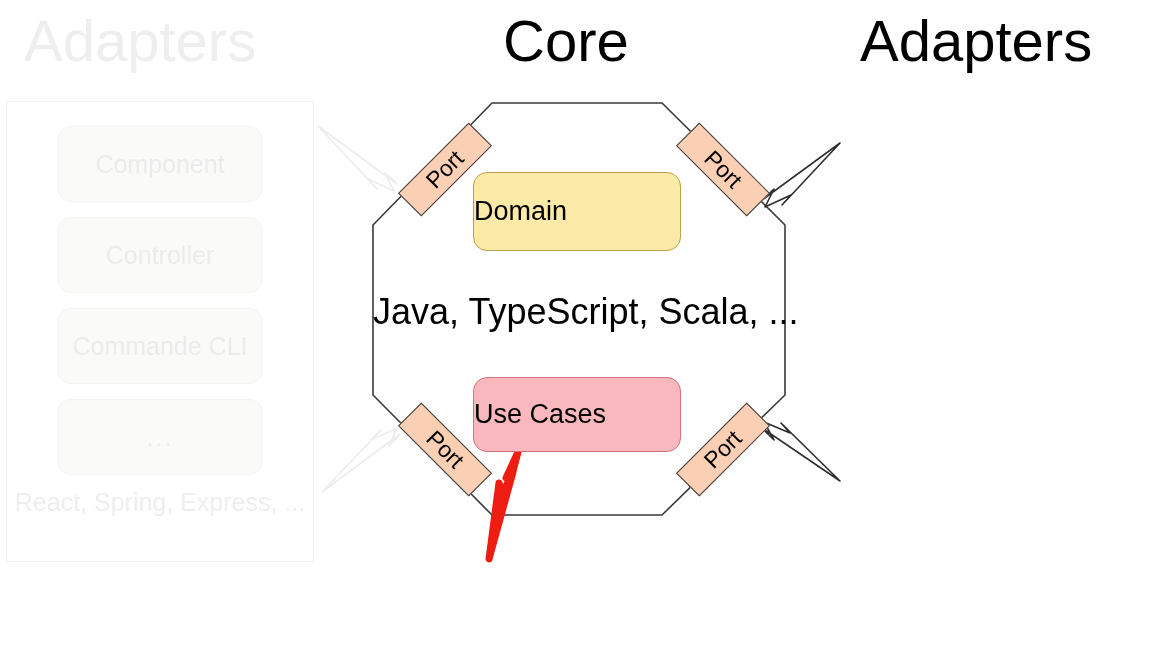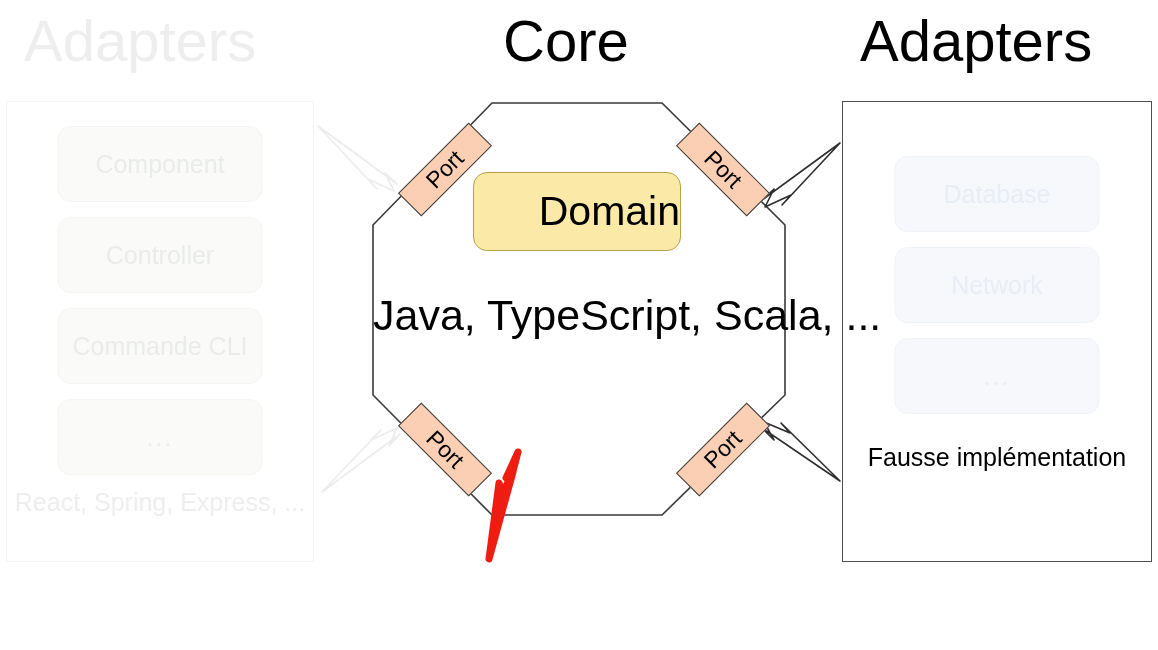--- a/index.html
+++ b/index.html
@@ -121,23 +121,23 @@
     height: 650px;
     pointer-events: none;
   }
 
   
   .core-box {
     position: absolute;
     box-sizing: border-box;
     display: flex;
     align-items: center;
-    justify-content: flex-end;
+    justify-content: flex-start;
     border-radius: 14px;
-    font-size: 41px;
+    font-size: 27px;
     color: #000000;
     white-space: nowrap;
   }
   #box-domain {
     left: 473px;
     top: 172px;
     width: 208px;
     height: 79px;
     background: #fae9a7;
     border: 1px solid #b9a14a;
@@ -149,21 +149,21 @@
     height: 75px;
     background: #f8b8bd;
     border: 1px solid #d4707a;
   }
   #core-langs {
     position: absolute;
     left: 373px;
     top: 291px;
     width: 412px;
     text-align: center;
-    font-size: 43px;
+    font-size: 36px;
     color: #000000;
     white-space: nowrap;
   }
 
   
   .port {
     position: absolute;
     box-sizing: border-box;
     width: 100px;
     height: 33px;
@@ -212,33 +212,20 @@
     <div class="chip" style="top:206px;">
         <span>Commande CLI</span>
       </div>
     <div class="chip dots" style="top:297px;">
         <span>...</span>
       </div>
     <div class="panel-note" id="note-left">React, Spring,
 Express, ...</div>
   </div>
 
-  <div class="panel" id="panel-right">
-    <div class="chip" style="top:54px;">
-        <span>Database</span>
-      </div>
-    <div class="chip" style="top:145px;">
-        <span>Network</span>
-      </div>
-    <div class="chip dots" style="top:236px;">
-        <span>...</span>
-      </div>
-    <div class="panel-note" id="note-right">Fausse
-implémentation</div>
-  </div>
 
   <svg id="core-svg" viewBox="0 0 1158 650">
 
     <polygon points="492,103 662,103 785,225 785,395 662,515 492,515 373,395 373,225" fill="#ffffff" stroke="#3a3a3a" stroke-width="1.6"></polygon>
 
     <g>
       <path d="M 318,126 L 397,184 L 385,173 L 394,191 L 368,179 L 377,189 L 318,126 Z" fill="#ffffff" stroke="#ededed" stroke-width="1.8" stroke-linejoin="round"></path>
     </g>
     <g>
       <path d="M 322,492 L 400,434 L 389,446 L 397,428 L 371,440 L 381,430 L 322,492 Z" fill="#ffffff" stroke="#ededed" stroke-width="1.8" stroke-linejoin="round"></path>
@@ -255,20 +242,23 @@
       <path d="M 518,452 L 506,478 L 513,472 L 489,559 L 499,483 L 503,493 L 513,471 Z" fill="#ee1c11" stroke="#ee1c11" stroke-width="7" stroke-linejoin="round"></path>
     </g>
   </svg>
 
   <div class="core-box" id="box-domain">
     <span>Domain</span>
   </div>
 
   <div id="core-langs">Java, TypeScript, Scala, ...</div>
 
+  <div class="core-box" id="box-usecases">
+    <span>Use Cases</span>
+  </div>
 
   <div class="port" id="port-tl">
     <span>Port</span>
   </div>
   <div class="port" id="port-tr">
     <span>Port</span>
   </div>
   <div class="port" id="port-bl">
     <span>Port</span>
   </div>

